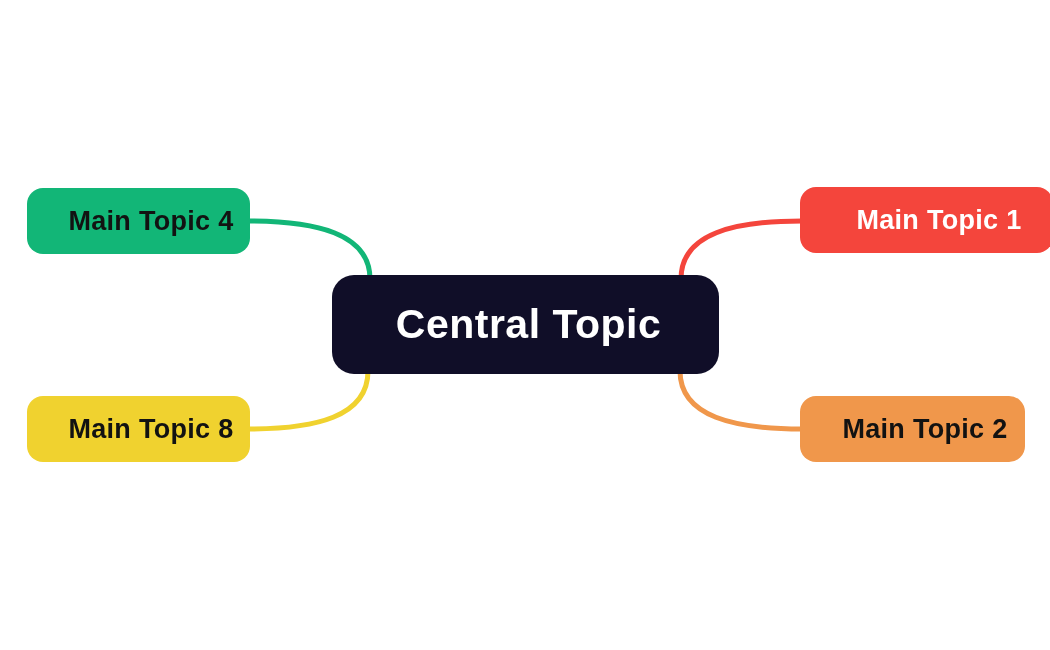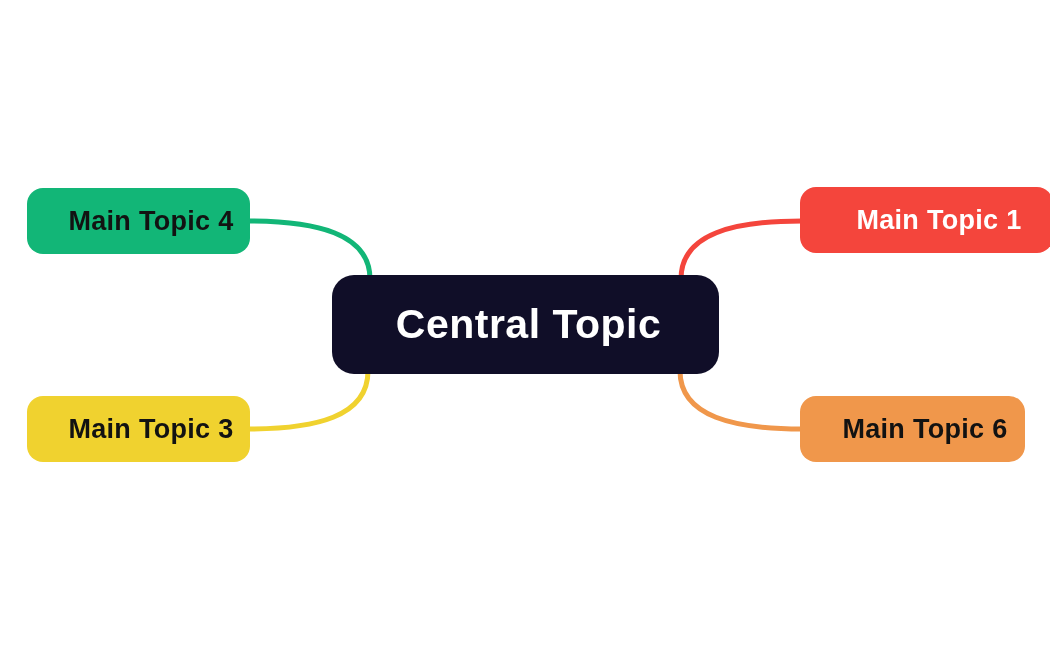--- a/index.html
+++ b/index.html
@@ -95,24 +95,24 @@
 
   <div class="node node-central">
     <span>Central Topic</span>
   </div>
 
   <div class="node node-topic node-topic1">
     <span>Main Topic 1</span>
   </div>
 
   <div class="node node-topic node-topic2">
-    <span>Main Topic 6</span>
+    <span>Main Topic 2</span>
   </div>
 
   <div class="node node-topic node-topic3">
-    <span>Main Topic 3</span>
+    <span>Main Topic 8</span>
   </div>
 
   <div class="node node-topic node-topic4">
     <span>Main Topic 4</span>
   </div>
 
 </div>
 
 </body></html>

